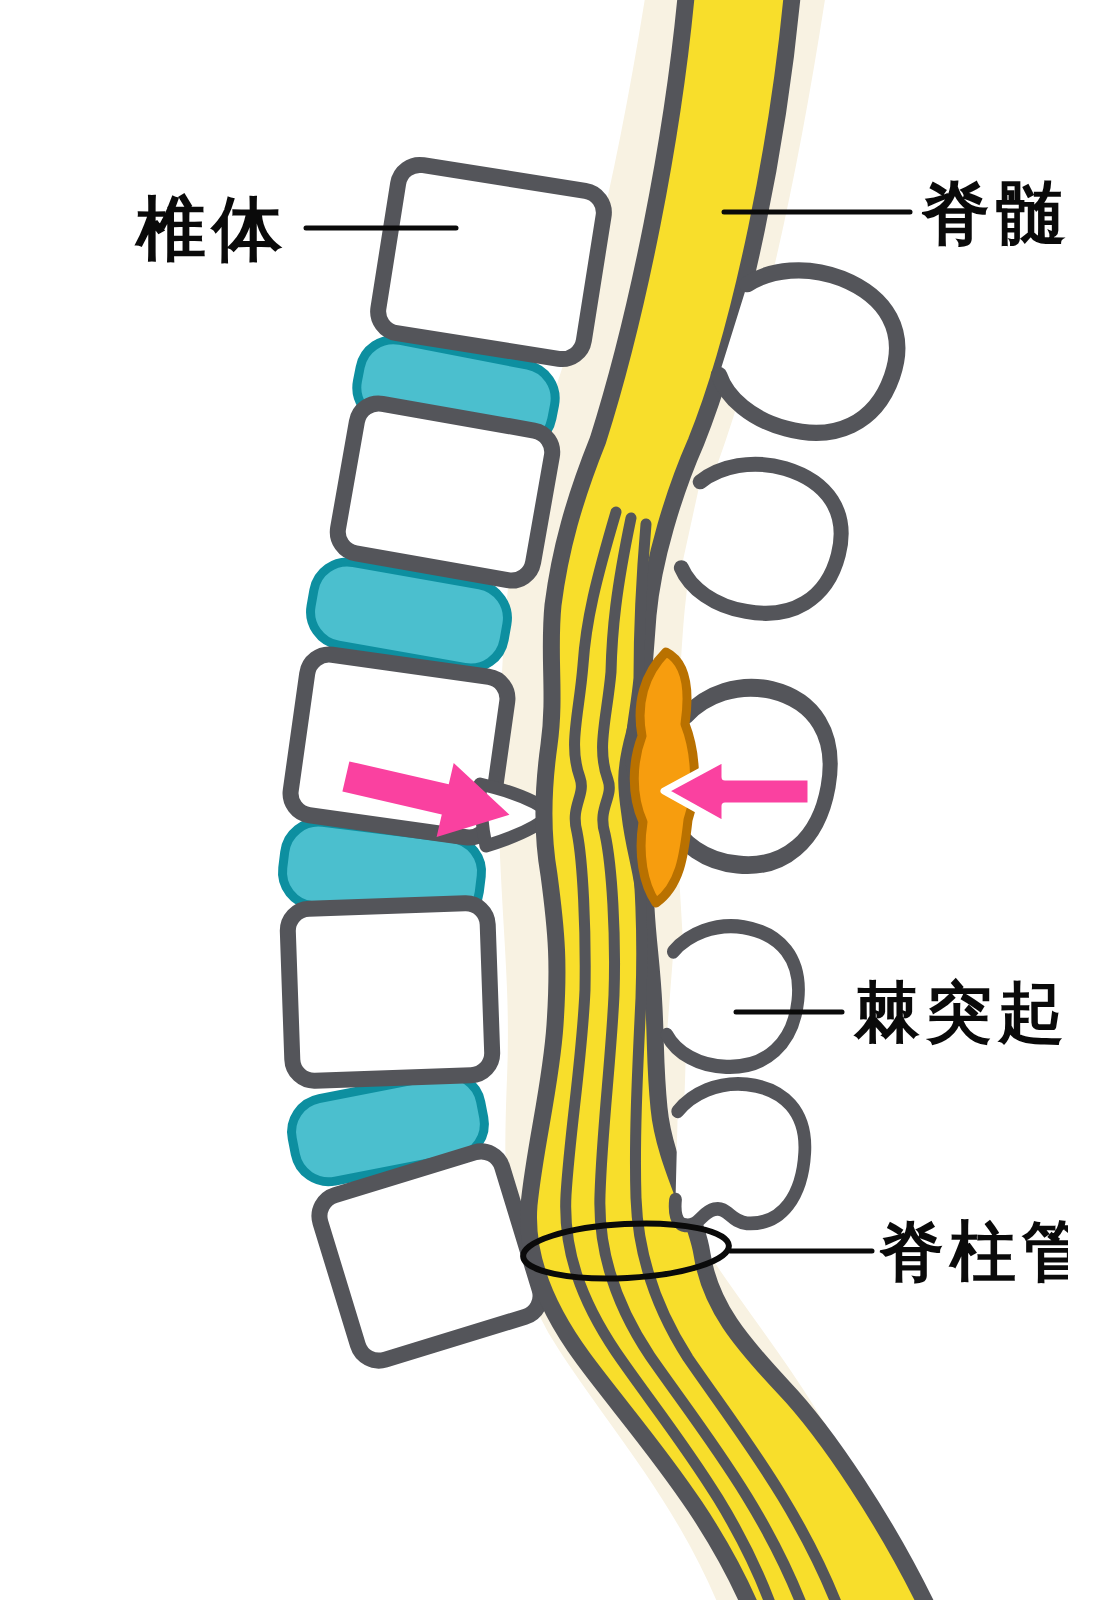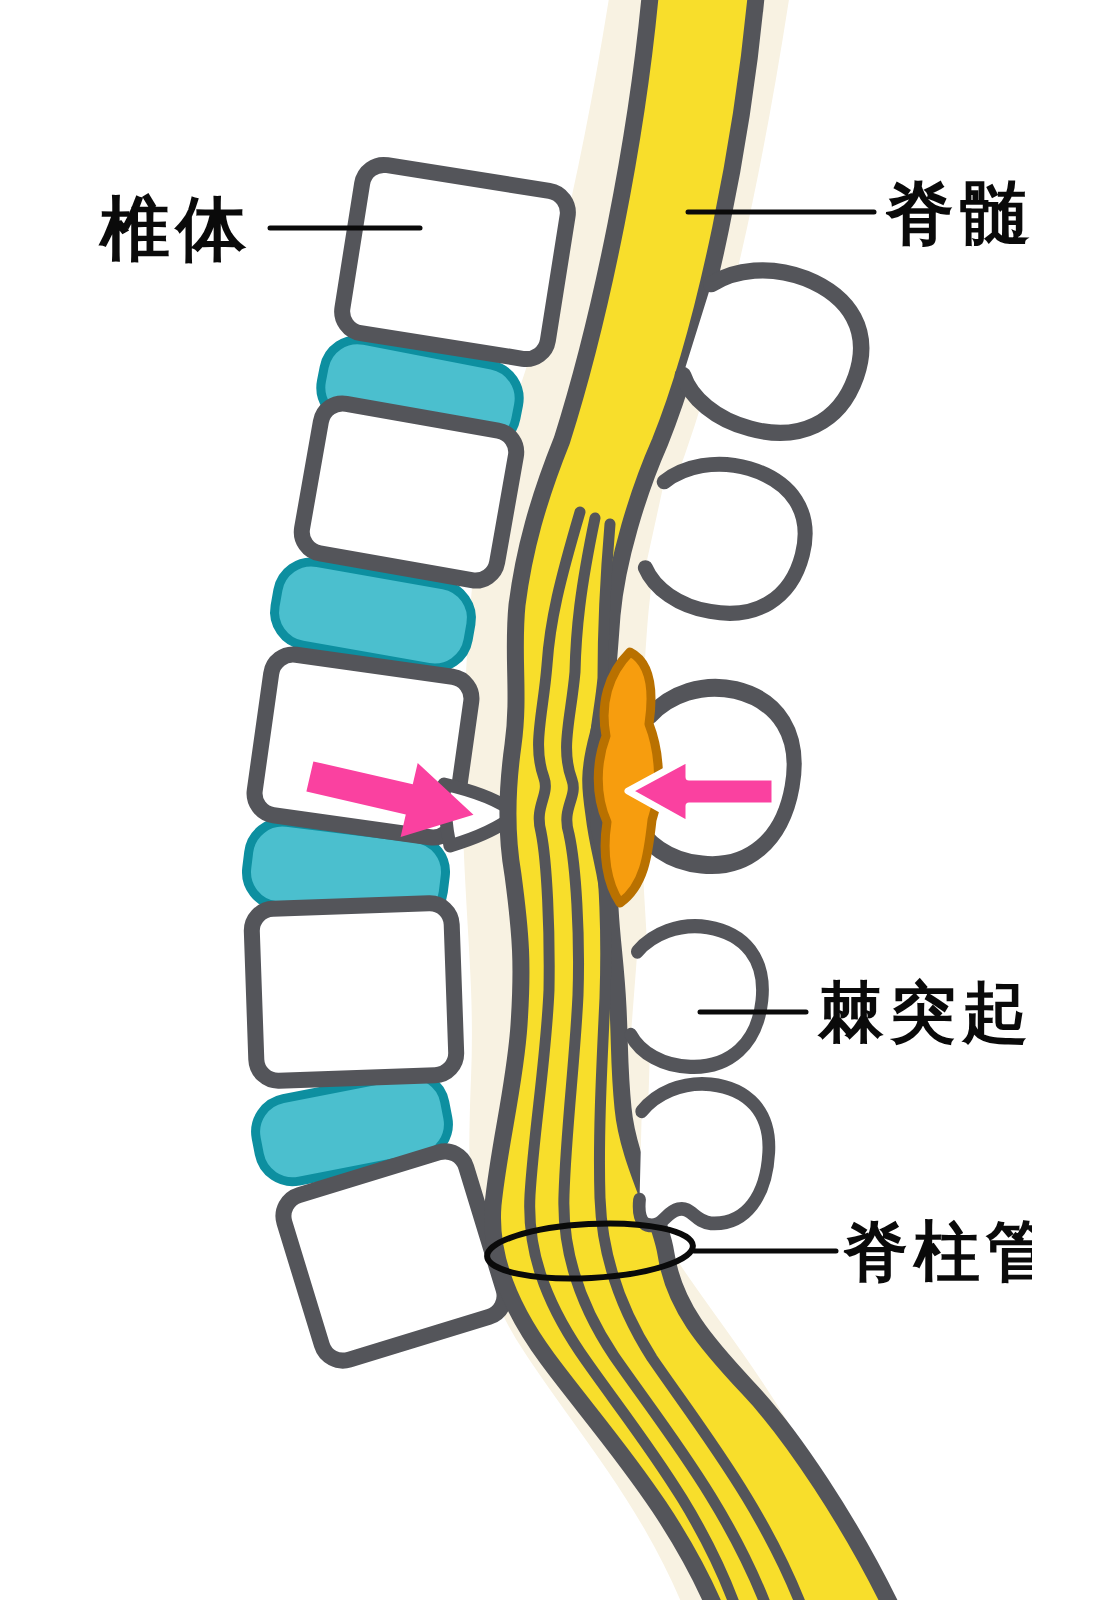--- a/index.html
+++ b/index.html
@@ -12,21 +12,21 @@
     --c-ligamentEdge:#b97100;
     --c-arrow:#fa41a0;
     --c-arrowOutline:#ffffff;
     --c-bone:#ffffff;
     --c-line:#0a0a0a;
     --c-text:#0a0a0a;
     --c-background:#ffffff;
   }
   html,body{margin:0;padding:0;}
   body{background:var(--c-background);}
-  .stage{position:relative;width:1032px;height:1600px;background:var(--c-background);overflow:hidden;}
+  .stage{position:relative;width:1032px;height:1600px;background:var(--c-background);overflow:hidden;padding-left:36px;}
   svg{display:block;}
   .halo{fill:none;stroke:var(--c-halo);stroke-width:178;stroke-linecap:butt;}
   .bone{fill:var(--c-bone);stroke:var(--c-outline);stroke-width:16;stroke-linejoin:round;stroke-linecap:round;}
   .proc{fill:var(--c-bone);stroke:var(--c-outline);stroke-width:15;stroke-linejoin:round;stroke-linecap:round;}
   .disc{fill:var(--c-disc);stroke:var(--c-discEdge);stroke-width:9;stroke-linejoin:round;}
   .cord{fill:var(--c-cord);stroke:var(--c-outline);stroke-width:17;stroke-linejoin:round;}
   .fiber{fill:none;stroke:var(--c-outline);stroke-width:11;stroke-linecap:round;}
   .lig{fill:var(--c-ligament);stroke:var(--c-ligamentEdge);stroke-width:9;stroke-linejoin:round;}
   .arrow{fill:var(--c-arrow);stroke:none;}
   .arrow-outlined{fill:var(--c-arrow);stroke:var(--c-arrowOutline);stroke-width:7;stroke-linejoin:round;}

